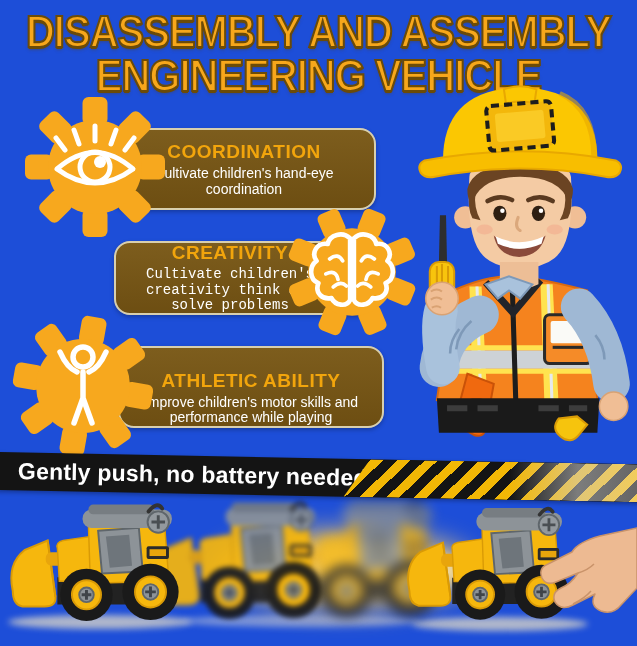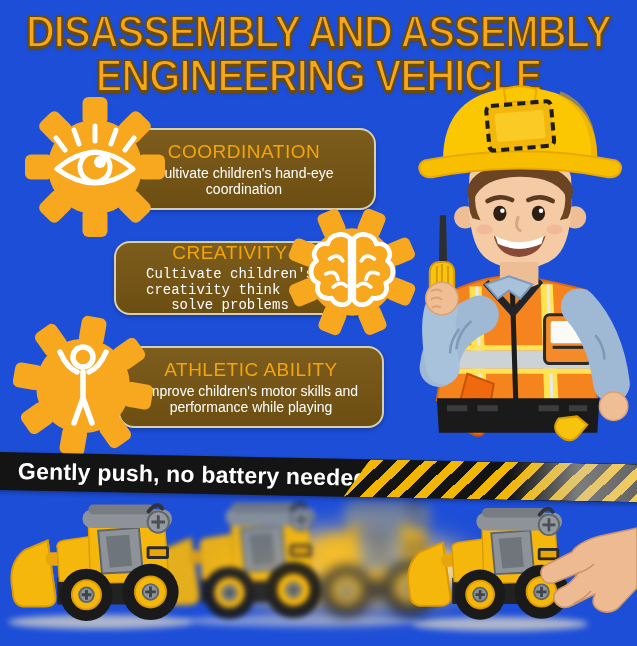--- a/index.html
+++ b/index.html
@@ -11,27 +11,27 @@
               transform:scaleY(1.12);transform-origin:top center;}
   .title-line{font-weight:bold;font-size:40px;line-height:0.98;letter-spacing:-1px;
               color:#F7A71B;-webkit-text-stroke:2px #6B4B08;
               text-shadow:0 2px 0 #6B4B08,0 3px 3px rgba(90,60,0,.35);}
 
   
   .panel{position:absolute;border-radius:16px;border:2px solid #d8cfae;
          background:linear-gradient(#7d5d1d,#6d4e12);
          display:flex;flex-direction:column;align-items:center;justify-content:center;
          box-shadow:0 2px 4px rgba(0,0,0,.25);}
-  .panel-title{font-weight:normal;font-size:19px;letter-spacing:.5px;color:#F2A50C;margin-bottom:3px;}
+  .panel-title{font-weight:bold;font-size:19px;letter-spacing:.5px;color:#F2A50C;margin-bottom:3px;}
   .panel-desc{font-size:14px;line-height:1.12;color:#ffffff;text-align:center;}
   #panel-0{left:112px;top:128px;width:260px;height:78px;}
   #panel-0 .panel-desc{max-width:212px;}
   #panel-1{left:76px;top:241px;width:254px;height:70px;padding-right:26px;width:228px;margin-left:38px;}
   #panel-1 .panel-desc{max-width:210px;font-family:Liberation Mono, monospace;}
-  #panel-2{left:118px;top:346px;width:262px;height:78px;}
+  #panel-2{left:118px;top:346px;width:262px;height:78px;justify-content:flex-end;}
   #panel-2 .panel-desc{max-width:226px;}
 
   .gear{position:absolute;}
   #gear-0{left:20px;top:92px;width:150px;height:150px;}
   #gear-1{left:282px;top:202px;width:140px;height:140px;}
   #gear-2{left:8px;top:311px;width:150px;height:150px;}
 
   
   #boy{position:absolute;left:380px;top:62px;width:258px;height:398px;}
 

